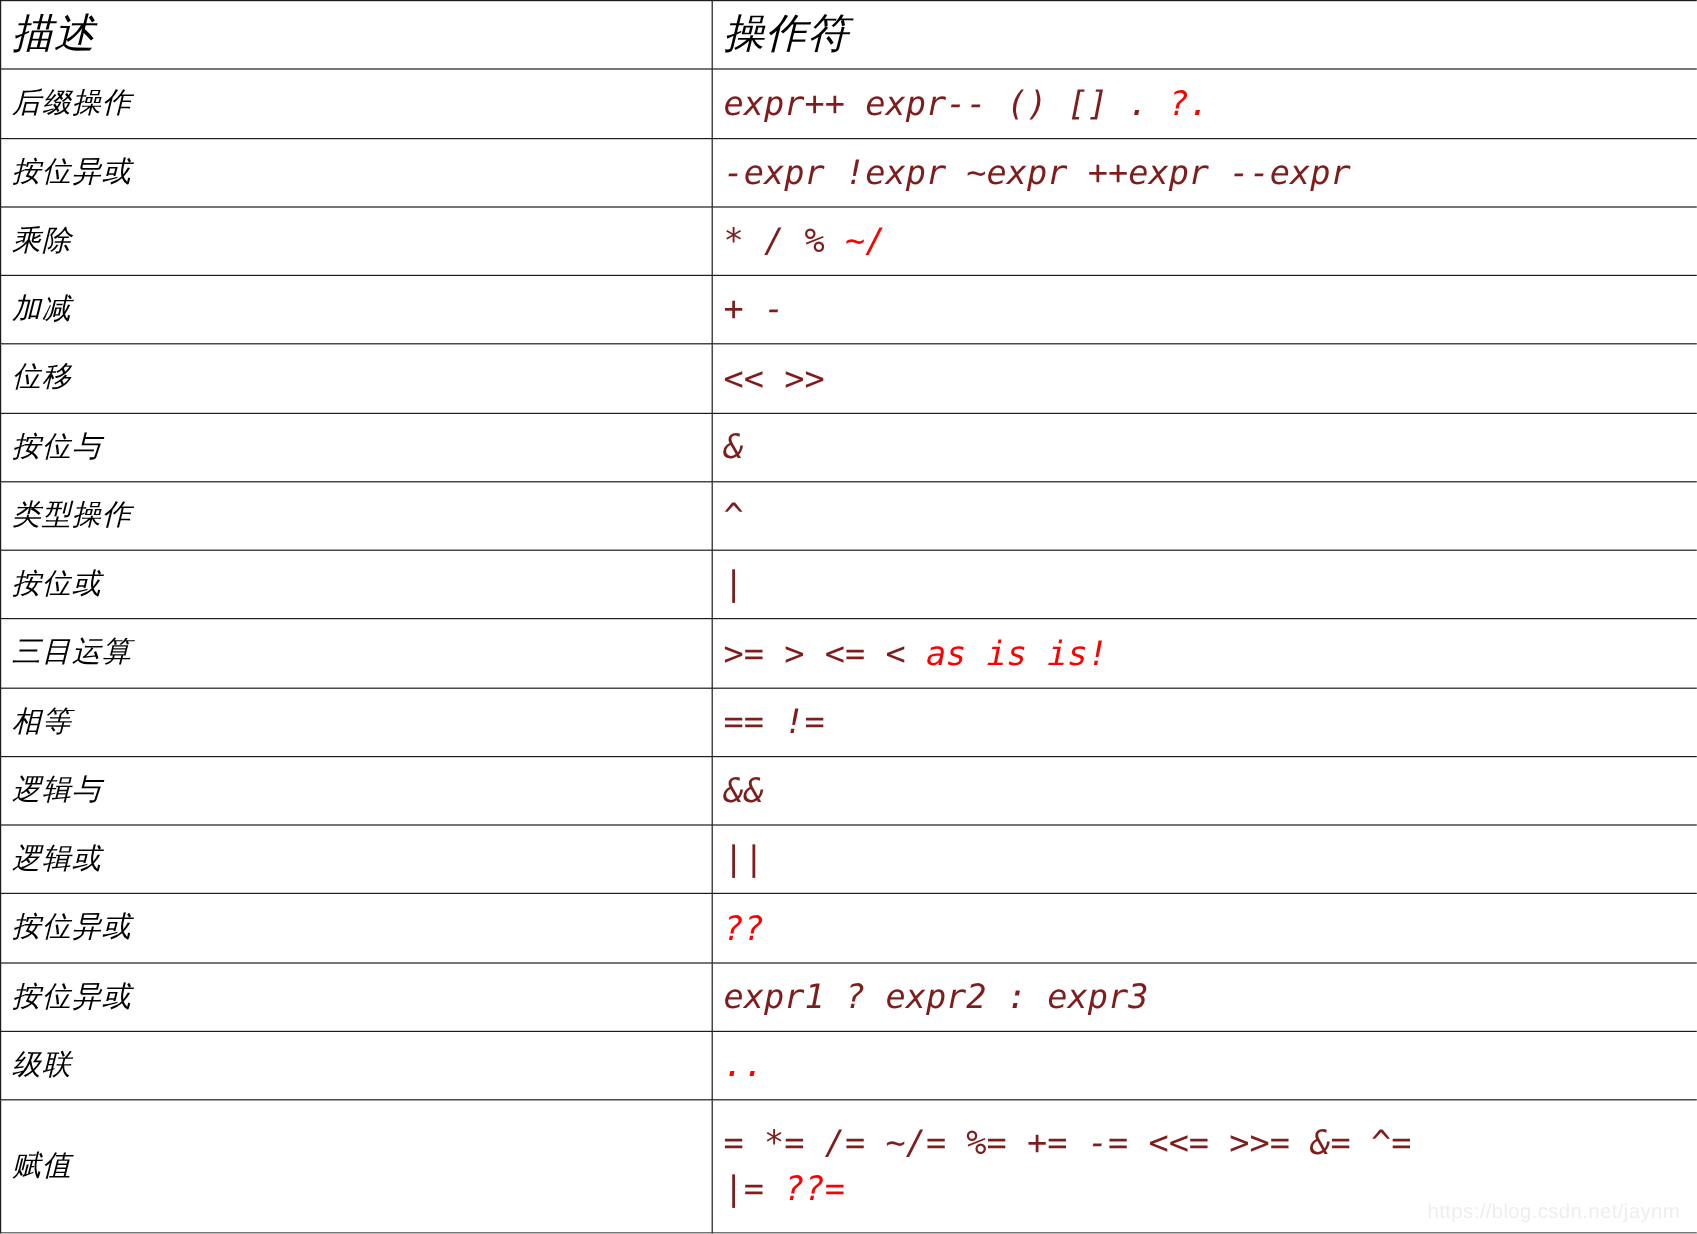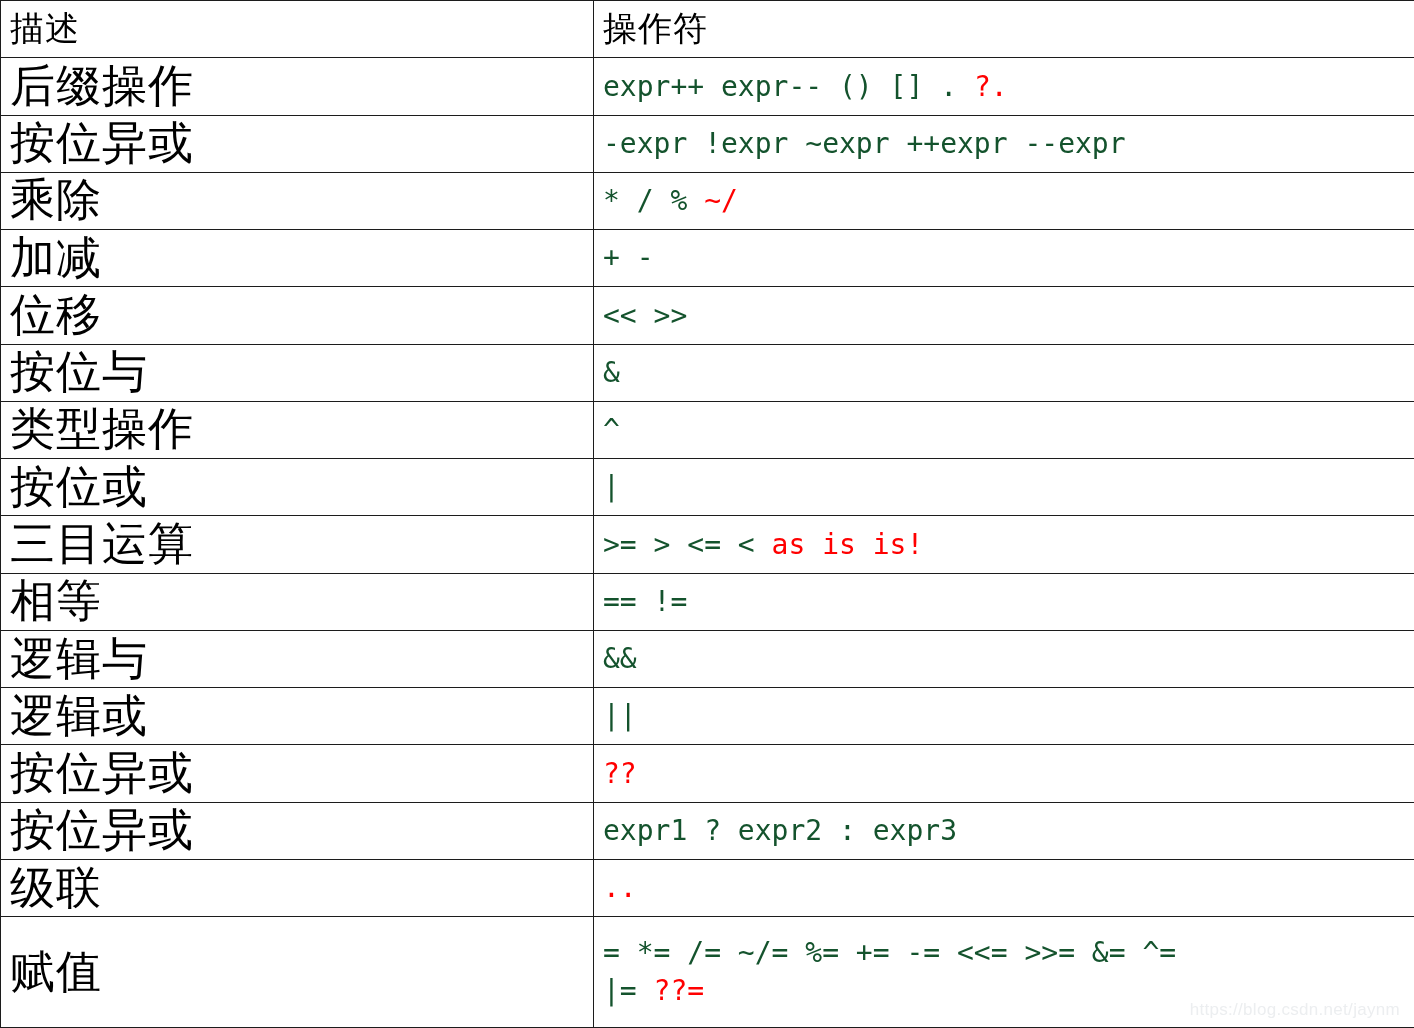--- a/index.html
+++ b/index.html
@@ -18,25 +18,26 @@
     border-collapse: collapse;
     table-layout: fixed;
     width: 1414px;
     height: 1028px;
   }
   #operator-table td {
     border: 1px solid #1c1c1c;
     padding: 0 10px;
     vertical-align: middle;
     background: #ffffff;
+    font-style: italic;
   }
   #operator-table td.desc-cell {
     width: 573px;
     font-family: "Liberation Serif", "DejaVu Serif", serif;
-    font-size: 45px;
+    font-size: 24px;
     line-height: 1.18;
     color: #000000;
     letter-spacing: 1px;
     white-space: nowrap;
     padding-left: 9px;
   }
   #operator-table td.op-cell {
     width: 839px;
     font-family: "DejaVu Sans Mono", "Liberation Mono", monospace;
     font-size: 28px;
@@ -49,21 +50,21 @@
   #operator-table tr.header-row td.desc-cell,
   #operator-table tr.header-row td.op-cell {
     font-family: "Liberation Serif", "DejaVu Serif", serif;
     font-size: 34px;
     letter-spacing: 1px;
   }
   #operator-table tr.data-row { height: 57px; }
   #operator-table tr.header-row { height: 57px; }
   #operator-table tr.tall-row { height: 110px; }
 
-  .op-black { color: #14532d; }
+  .op-black { color: #7f1d1d; }
   .op-red   { color: #ff0000; }
   .op-line  { display: block; }
 
   .watermark {
     position: absolute;
     right: 14px;
     bottom: 8px;
     font-family: "Liberation Sans", sans-serif;
     font-size: 17px;
     color: #eceef0;

